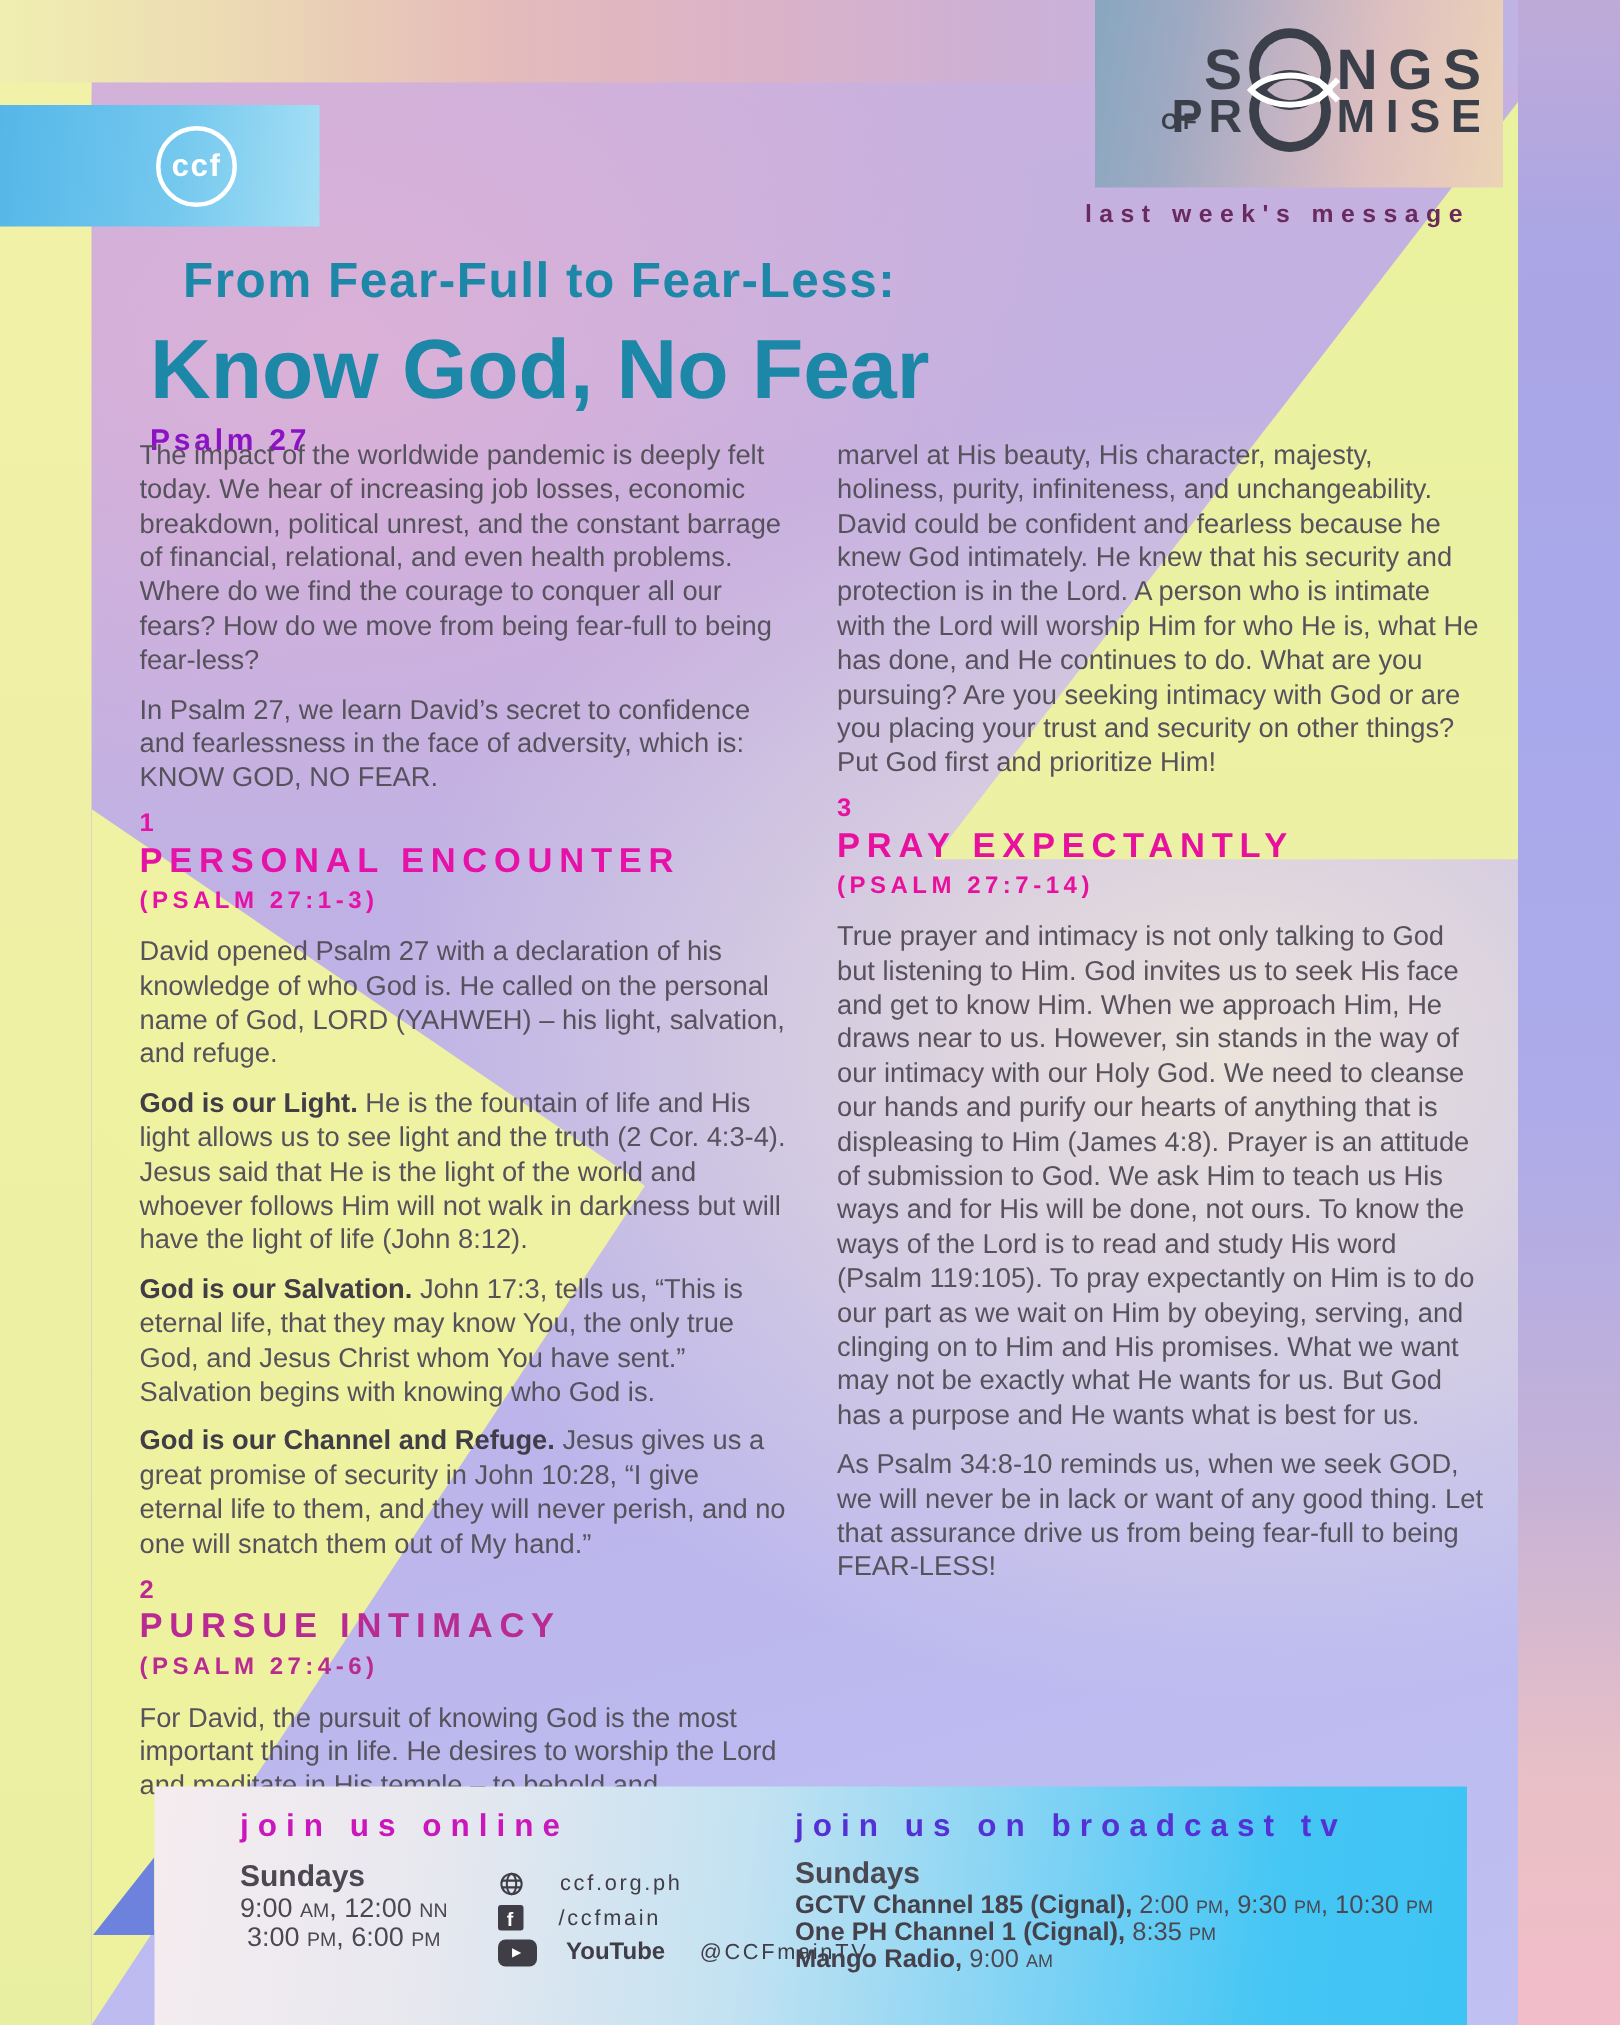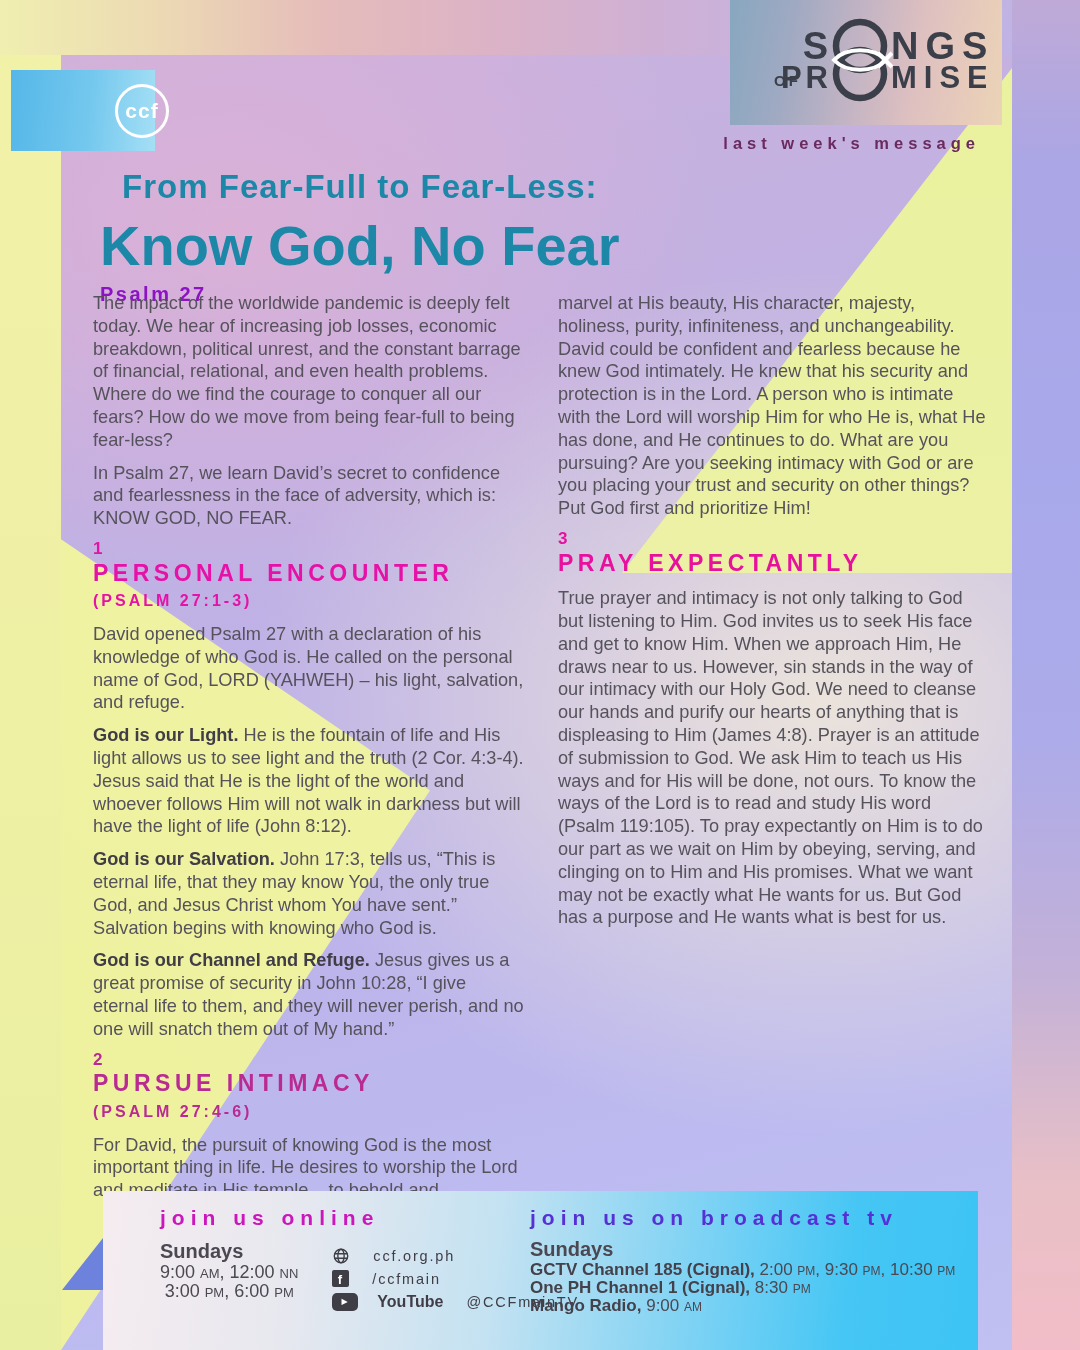--- a/index.html
+++ b/index.html
@@ -20,22 +20,22 @@
       radial-gradient(ellipse 820px 620px at 80% 50%, rgba(247,240,216,.8), rgba(247,240,216,0) 70%),
       linear-gradient(165deg,#cbb2dc 0%,#c2b1e2 25%,#bcb2e8 55%,#bcbaf0 80%,#c0c0f2 100%);}
   .bg-yellow-tr{position:absolute;left:61px;top:55px;right:68px;bottom:0;
     background:linear-gradient(180deg,#e9f29e 0%,#eef0a8 60%,rgba(245,238,200,0) 100%);
     clip-path:polygon(100% 1%,100% 40%,59% 40%);}
   .bg-yellow-bl{position:absolute;left:61px;top:55px;right:68px;bottom:0;
     background:linear-gradient(45deg,#eef29e 0%,#eef2a2 40%,rgba(238,242,162,.5) 75%,rgba(238,242,162,0) 95%);
     clip-path:polygon(0 37.4%,38.8% 56.8%,0 100%);}
 
   
-  .ccf-box{position:absolute;left:11px;top:70px;width:144px;height:81px;
-    background:linear-gradient(95deg,#55b7e8 0%,#74c8ee 55%,#a5dff5 100%);}
+  .ccf-box{position:absolute;left:0;top:70px;width:196px;height:81px;
+    background:linear-gradient(95deg,#55b7e8 0%,#74c8ee 55%,#a5dff5 100%);padding-left:17px;}
   .ccf-circle{position:absolute;left:104px;top:14px;width:48px;height:48px;border:3px solid #fff;border-radius:50%;
     display:flex;align-items:center;justify-content:center;color:#fff;font-size:21px;font-weight:bold;letter-spacing:1px;}
   .sop-box{position:absolute;left:730px;top:0;width:272px;height:125px;
     background:linear-gradient(100deg,#88a7c0 0%,#9fa9c2 22%,#c1b3c4 45%,#dec0c0 68%,#e8ccba 88%,#ead4b6 100%);
     display:flex;align-items:center;justify-content:center;}
   .tagline{position:absolute;right:100px;top:134px;color:#6b2a5e;font-size:16.5px;font-weight:bold;letter-spacing:5px;}
 
   
   .title-block{position:absolute;left:100px;top:168px;}
   .kicker{font-size:33px;font-weight:bold;color:#1d87a8;letter-spacing:1px;text-align:center;}
@@ -147,22 +147,24 @@
       <div class="sec-ref">(PSALM 27:4-6)</div>
     </div>
     <p>For David, the pursuit of knowing God is the most important thing in life. He desires to worship the Lord and meditate in His temple – to behold and</p>
   </div>
 
   <div class="col col-right">
     <p>marvel at His beauty, His character, majesty, holiness, purity, infiniteness, and unchangeability. David could be confident and fearless because he knew God intimately. He knew that his security and protection is in the Lord. A person who is intimate with the Lord will worship Him for who He is, what He has done, and He continues to do. What are you pursuing? Are you seeking intimacy with God or are you placing your trust and security on other things? Put God first and prioritize Him!</p>
     <div class="sec pink3">
       <div class="sec-num">3</div>
       <div class="sec-title">PRAY EXPECTANTLY</div>
+      <div class="sec-ref">(PSALM 27:7-14)</div>
     </div>
     <p>True prayer and intimacy is not only talking to God but listening to Him. God invites us to seek His face and get to know Him. When we approach Him, He draws near to us. However, sin stands in the way of our intimacy with our Holy God. We need to cleanse our hands and purify our hearts of anything that is displeasing to Him (James 4:8). Prayer is an attitude of submission to God. We ask Him to teach us His ways and for His will be done, not ours. To know the ways of the Lord is to read and study His word (Psalm 119:105). To pray expectantly on Him is to do our part as we wait on Him by obeying, serving, and clinging on to Him and His promises. What we want may not be exactly what He wants for us. But God has a purpose and He wants what is best for us.</p>
+    <p>As Psalm 34:8-10 reminds us, when we seek GOD, we will never be in lack or want of any good thing. Let that assurance drive us from being fear-full to being FEAR-LESS!</p>
   </div>
 
   <div class="blue-tri"></div>
   <div class="footer">
 
     <div class="f-online">
       <div class="f-head magenta">join us online</div>
       <div class="f-cols">
         <div>
           <div class="f-day">Sundays</div>
@@ -190,18 +192,18 @@
             <span>@CCFmainTV</span>
           </div>
         </div>
       </div>
     </div>
 
     <div class="f-broadcast">
       <div class="f-head violet">join us on broadcast tv</div>
       <div class="f-day" style="margin-top:8px;">Sundays</div>
       <div class="bc-line"><b>GCTV Channel 185 (Cignal),</b><span class="sc"> 2:00 pm, 9:30 pm, 10:30 pm</span></div>
-      <div class="bc-line"><b>One PH Channel 1 (Cignal),</b><span class="sc"> 8:30 pm</span></div>
+      <div class="bc-line"><b>One PH Channel 1 (Cignal),</b><span class="sc"> 8:35 pm</span></div>
       <div class="bc-line"><b>Mango Radio,</b><span class="sc"> 9:00 am</span></div>
     </div>
 
   </div>
 </div>
 
 </body></html>

